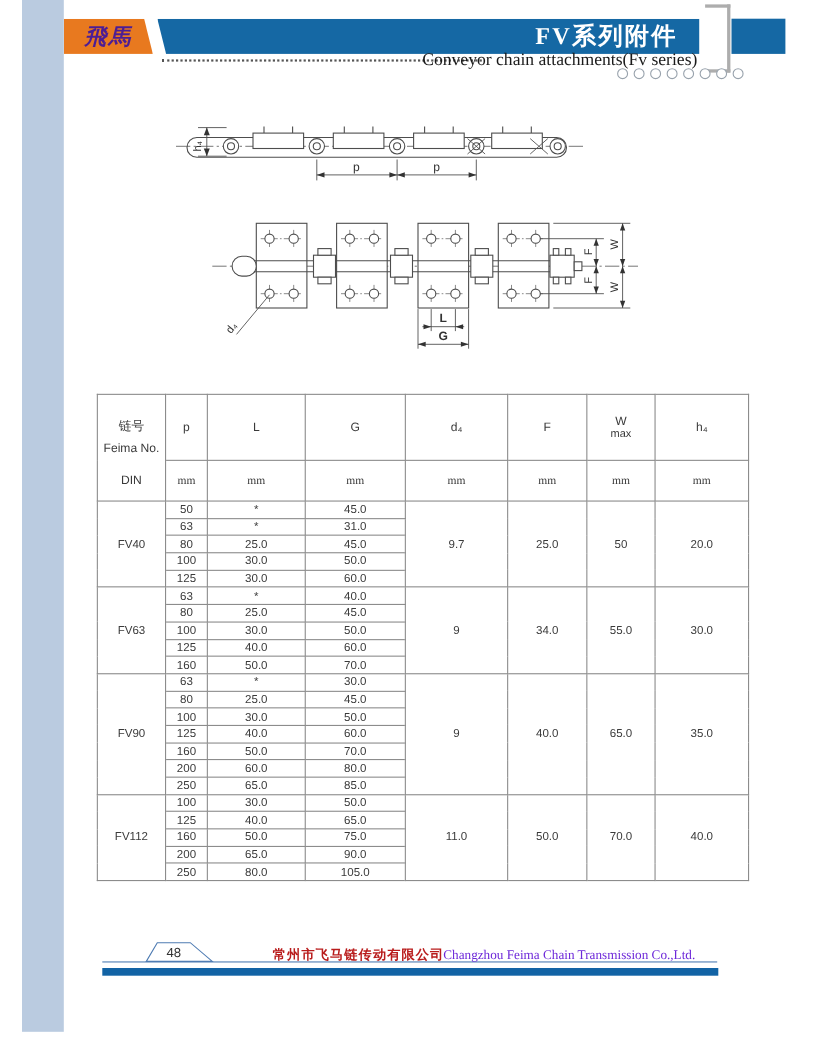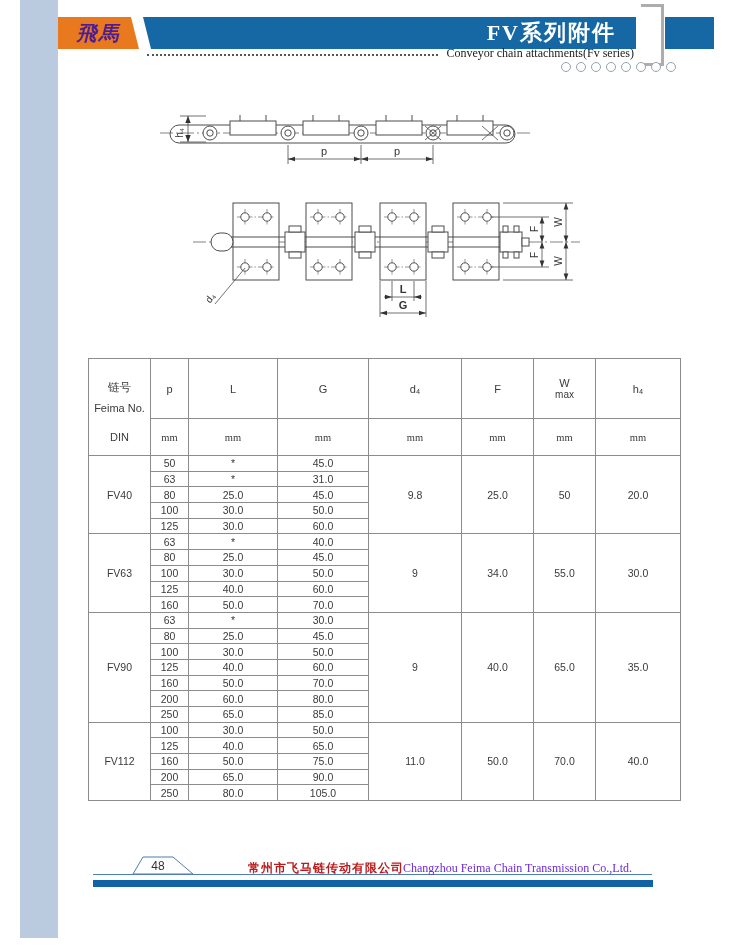--- a/index.html
+++ b/index.html
@@ -18,21 +18,21 @@
              font-weight:bold;font-size:20px;letter-spacing:2px;}
   .title-band{left:143px;top:17px;width:493px;height:32px;background:#1568A4;
               clip-path:polygon(0 0,100% 0,100% 100%,8px 100%);
               display:flex;align-items:center;justify-content:flex-end;}
   .title-band .title-text{color:#fff;font-family:"Liberation Serif",serif;font-weight:bold;
               font-size:22px;letter-spacing:2px;padding-right:20px;}
   .title-stub{left:665px;top:17px;width:49px;height:32px;background:#1568A4;}
   .bracket{left:641px;top:4px;width:20px;height:56px;
            border-top:3px solid #ADADAD;border-right:3px solid #ADADAD;border-bottom:3px solid #ADADAD;}
   .dotted{left:147px;top:54px;width:291px;height:0;border-top:2px dotted #555;}
-  .subtitle{right:111px;top:46px;font-family:"Liberation Serif",serif;font-size:12px;color:#1a1a1a;}
+  .subtitle{right:111px;top:46px;font-family:"Liberation Serif",serif;font-size:16px;color:#1a1a1a;}
   .circles{left:561px;top:62px;display:flex;gap:5px;}
   .circle{width:10px;height:10px;border:1.5px solid #98A2AC;border-radius:50%;background:#fff;box-sizing:border-box;}
 
   
   svg text{font-family:"Liberation Sans",sans-serif;fill:#333;stroke:none;}
 
   
   table.spec{left:88px;top:358px;width:592px;border-collapse:collapse;table-layout:fixed;
              font-size:10.5px;color:#3a3a3a;}
   table.spec td{border:1px solid #8c8c8c;text-align:center;vertical-align:middle;padding:0;}
@@ -297,21 +297,21 @@
         <td>mm</td>
         <td>mm</td>
       </tr>
     </thead>
     <tbody>
         <tr>
           <td rowspan="5">FV40</td>
           <td>50</td>
           <td>*</td>
           <td>45.0</td>
-          <td rowspan="5">9.8</td>
+          <td rowspan="5">9.7</td>
           <td rowspan="5">25.0</td>
           <td rowspan="5">50</td>
           <td rowspan="5">20.0</td>
         </tr>
         <tr>
           <td>63</td>
           <td>*</td>
           <td>31.0</td>
         </tr>
         <tr>

